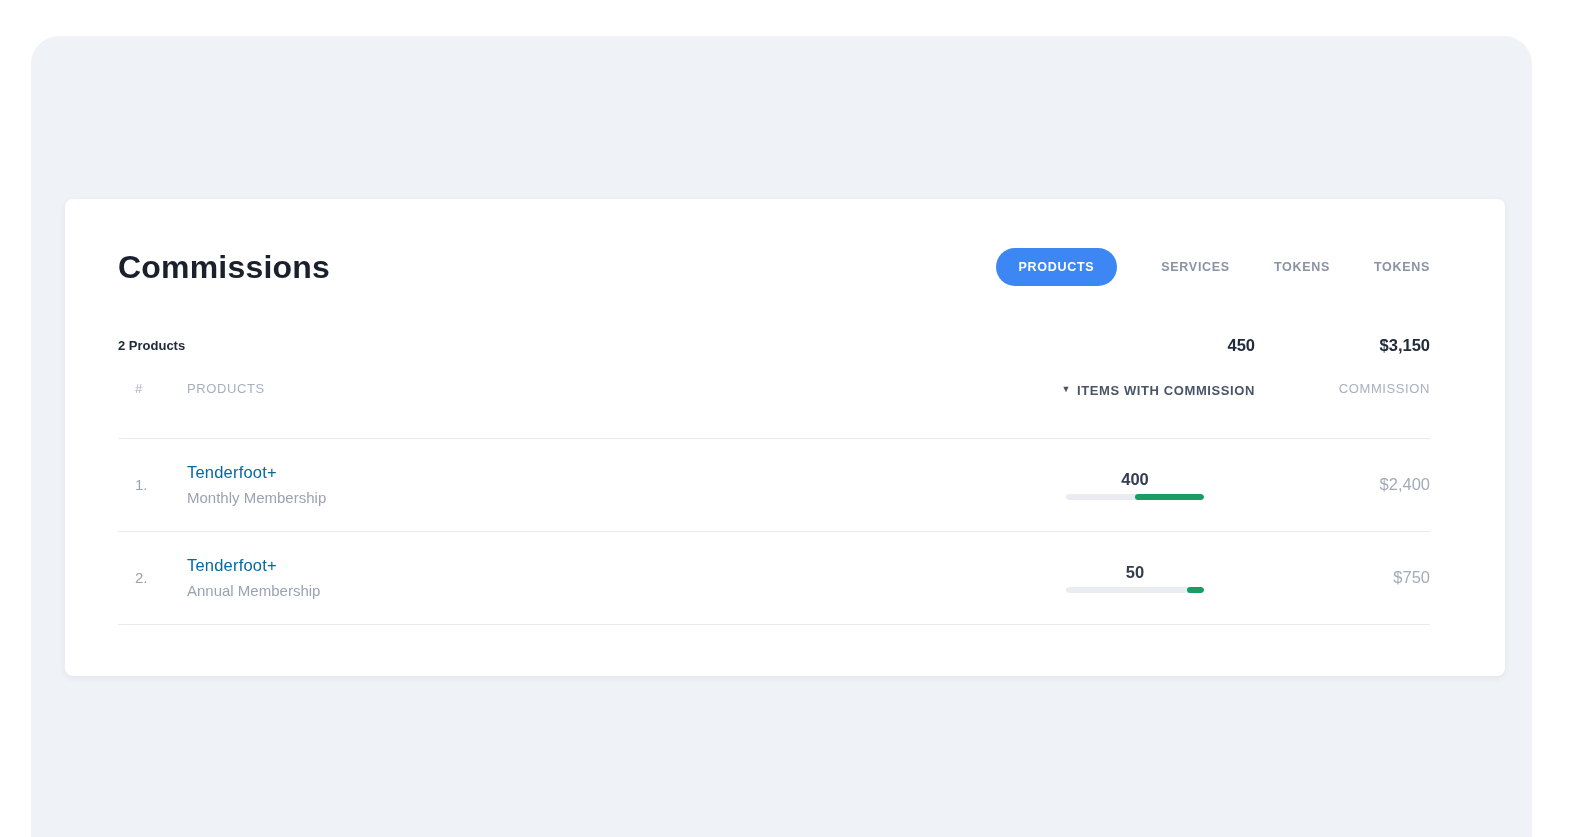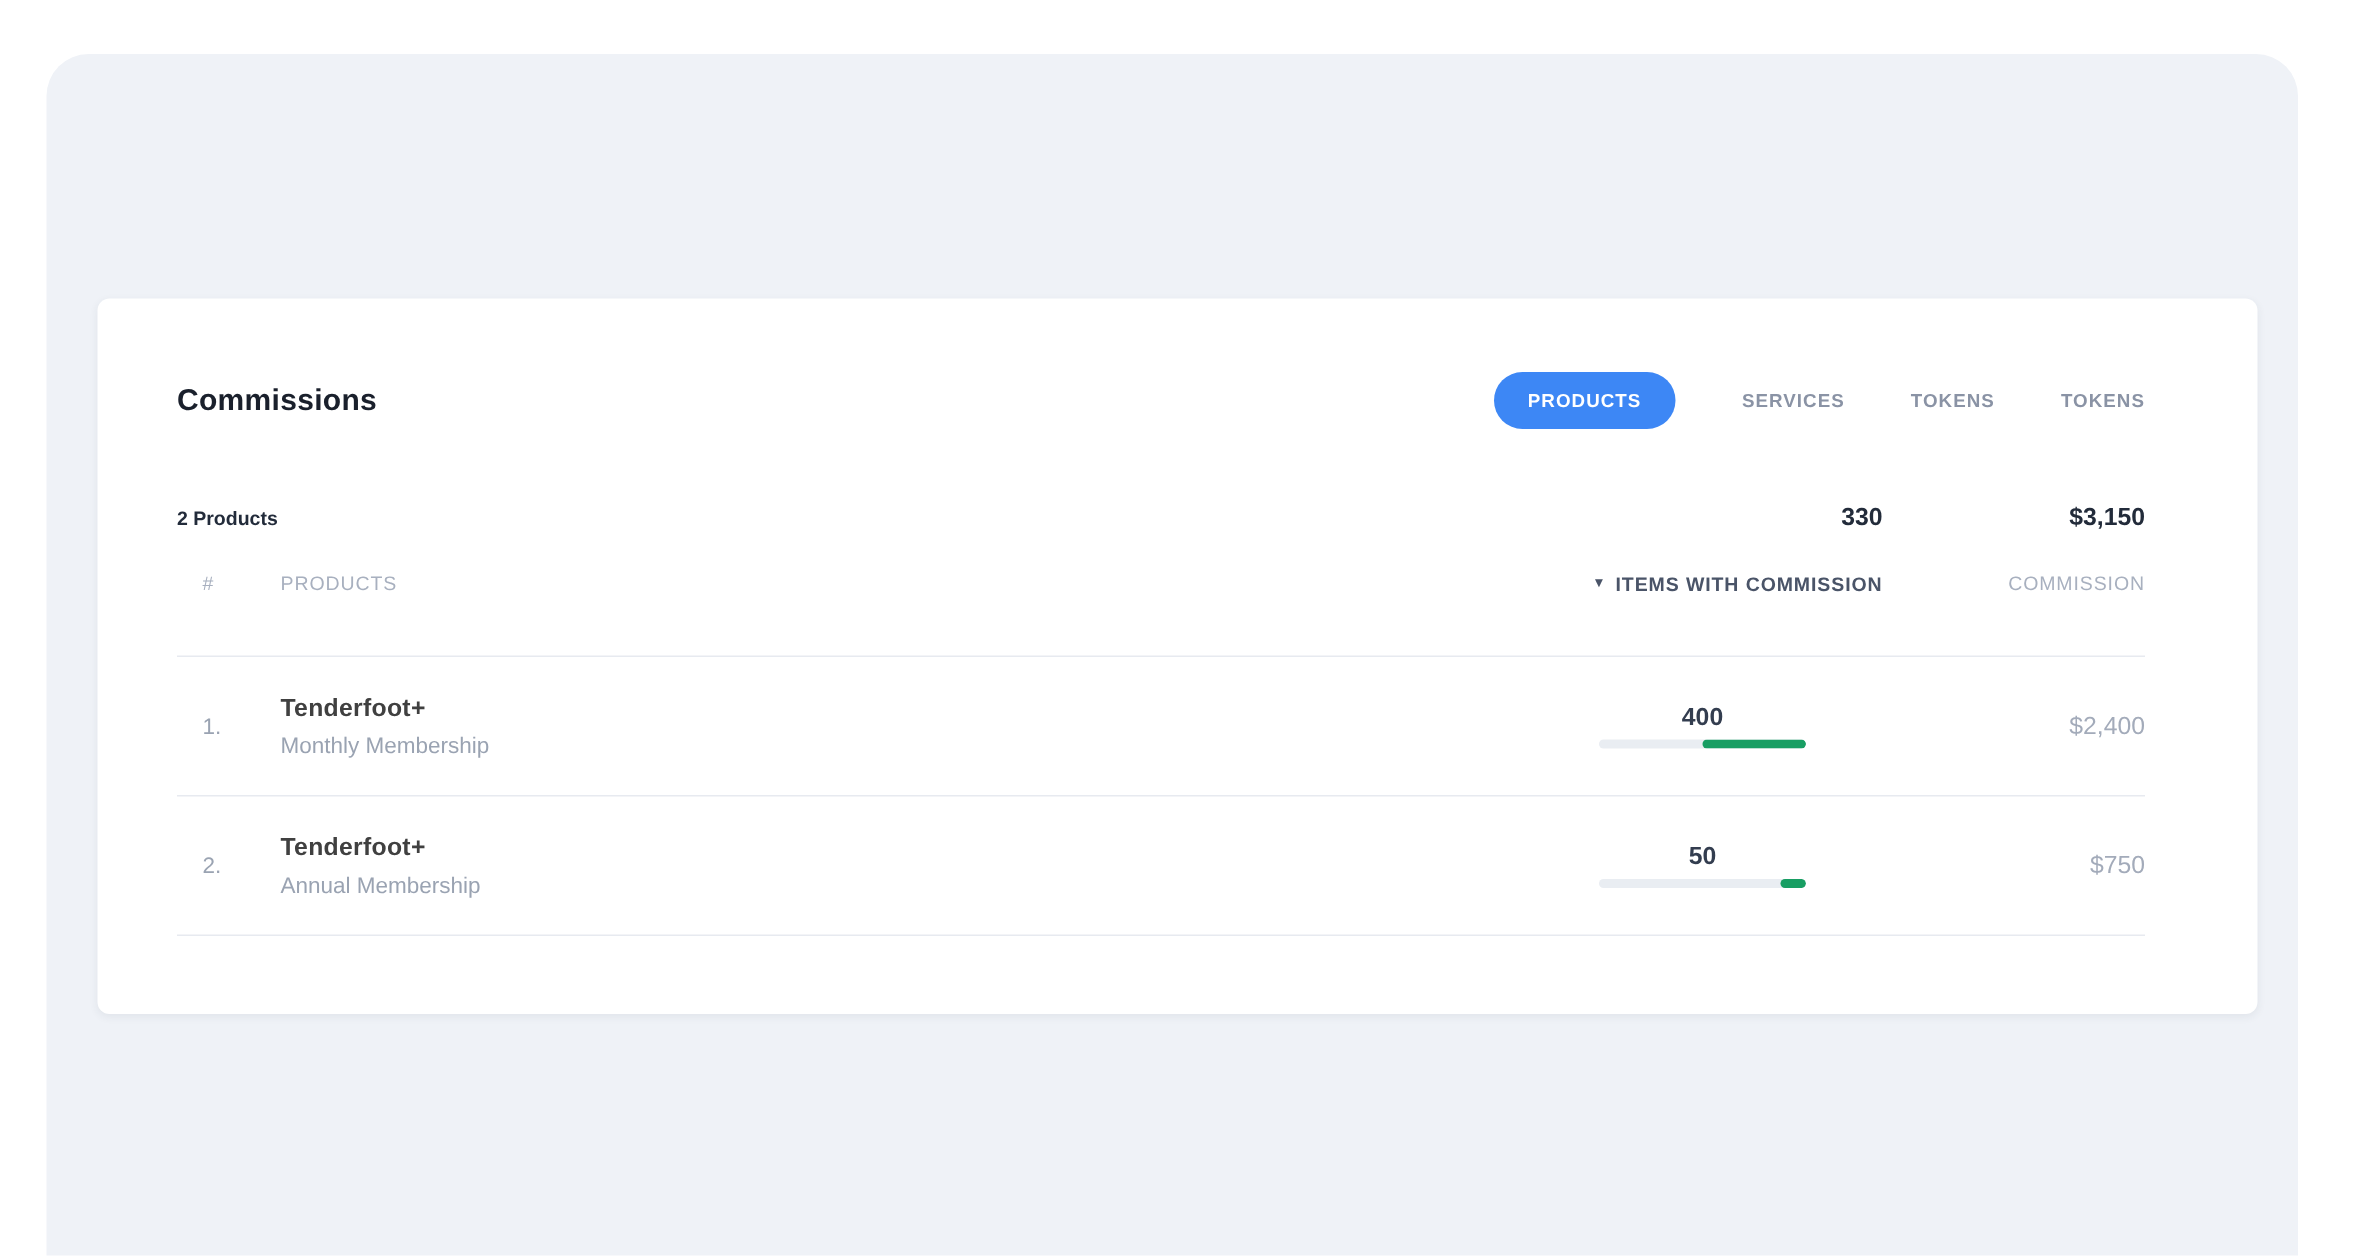--- a/index.html
+++ b/index.html
@@ -26,21 +26,21 @@
     box-shadow: 0 2px 6px rgba(40,50,75,0.07);
     padding: 49px 75px 0 53px;
   }
   .card-header {
     display: flex;
     justify-content: space-between;
     align-items: center;
     height: 38px;
   }
   .page-title {
-    font-size: 20px;
+    font-size: 32px;
     font-weight: 700;
     color: #1a202c;
     letter-spacing: 0.2px;
   }
   .tabs {
     display: flex;
     align-items: center;
     gap: 44px;
   }
   .tab {
@@ -105,22 +105,22 @@
     height: 93px;
     border-bottom: 1px solid #e7eaf0;
   }
   .row-index {
     font-size: 15px;
     color: #9aa3b2;
     padding-left: 17px;
   }
   .prod-name {
     font-size: 16.5px;
-    font-weight: 700;
-    color: #404040;
+    font-weight: 400;
+    color: #0369a1;
     letter-spacing: 0.2px;
   }
   .prod-sub {
     font-size: 15px;
     color: #9aa3b2;
     margin-top: 7px;
   }
   .items-cell {
     display: flex;
     flex-direction: column;
@@ -162,21 +162,21 @@
       <div class="tabs">
         <div class="tab active">PRODUCTS</div>
         <div class="tab">SERVICES</div>
         <div class="tab">TOKENS</div>
         <div class="tab">TOKENS</div>
       </div>
     </div>
 
     <div class="grid-row summary-row">
       <div class="summary-label">2 Products</div>
-      <div class="summary-num col-right">330</div>
+      <div class="summary-num col-right">450</div>
       <div class="summary-num col-right">$3,150</div>
     </div>
 
     <div class="grid-row head-row">
       <div class="th" style="padding-left:17px;">#</div>
       <div class="th">PRODUCTS</div>
       <div class="col-right">
         <span class="th th-sort">
           <span class="sort-caret">▼</span>
           <span>ITEMS WITH COMMISSION</span>

